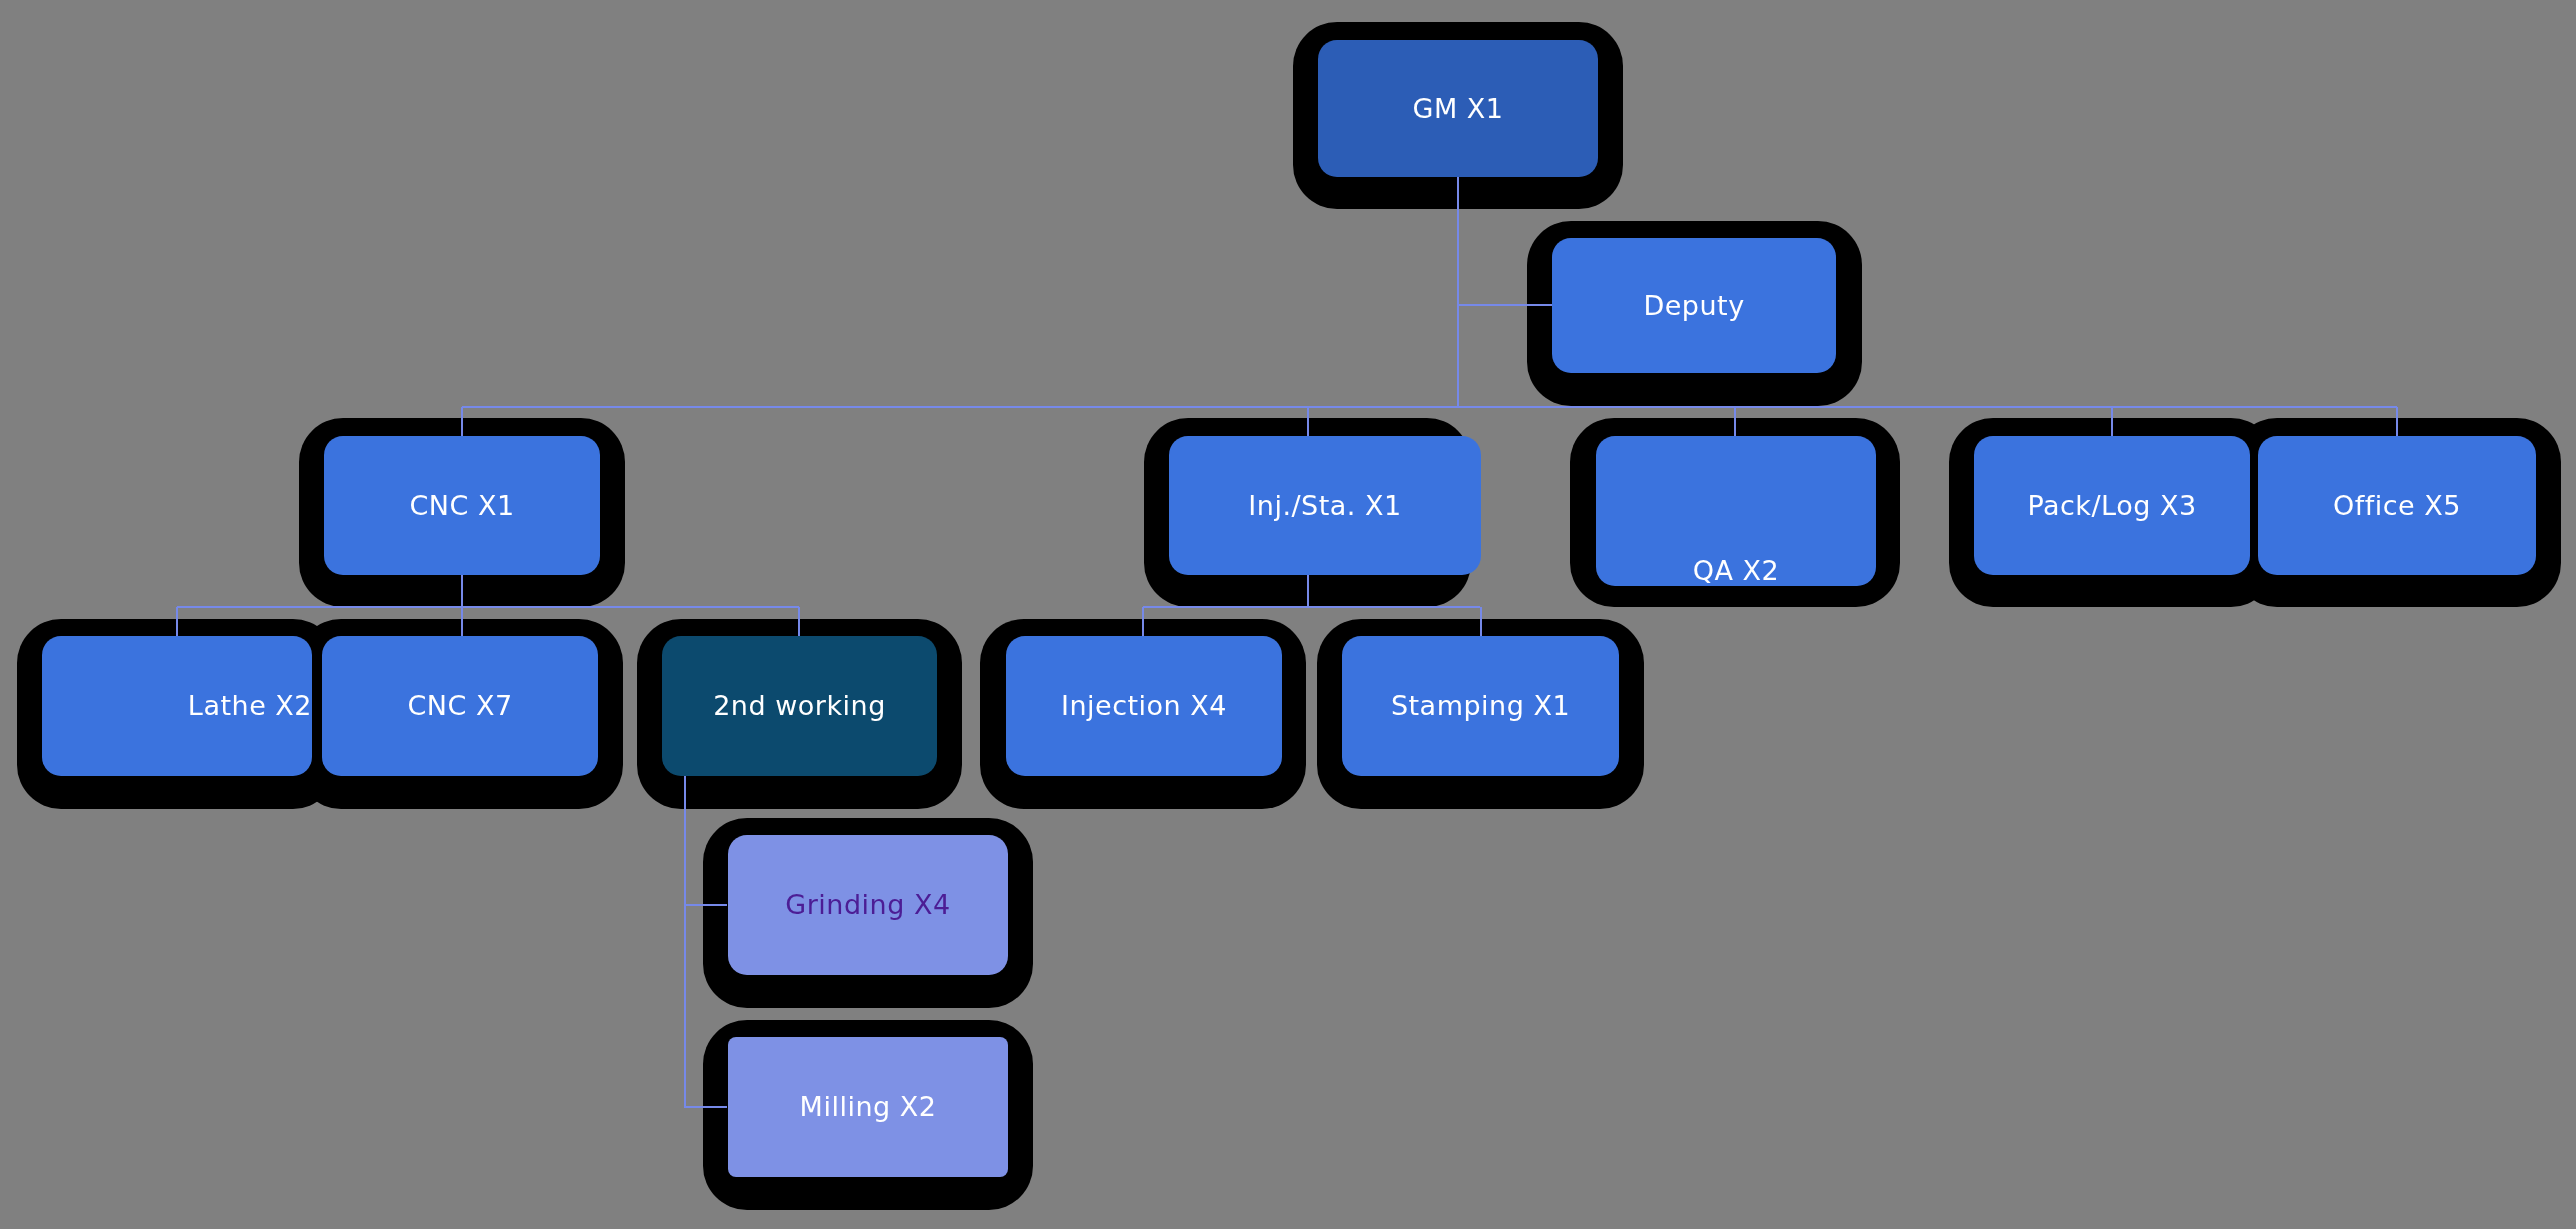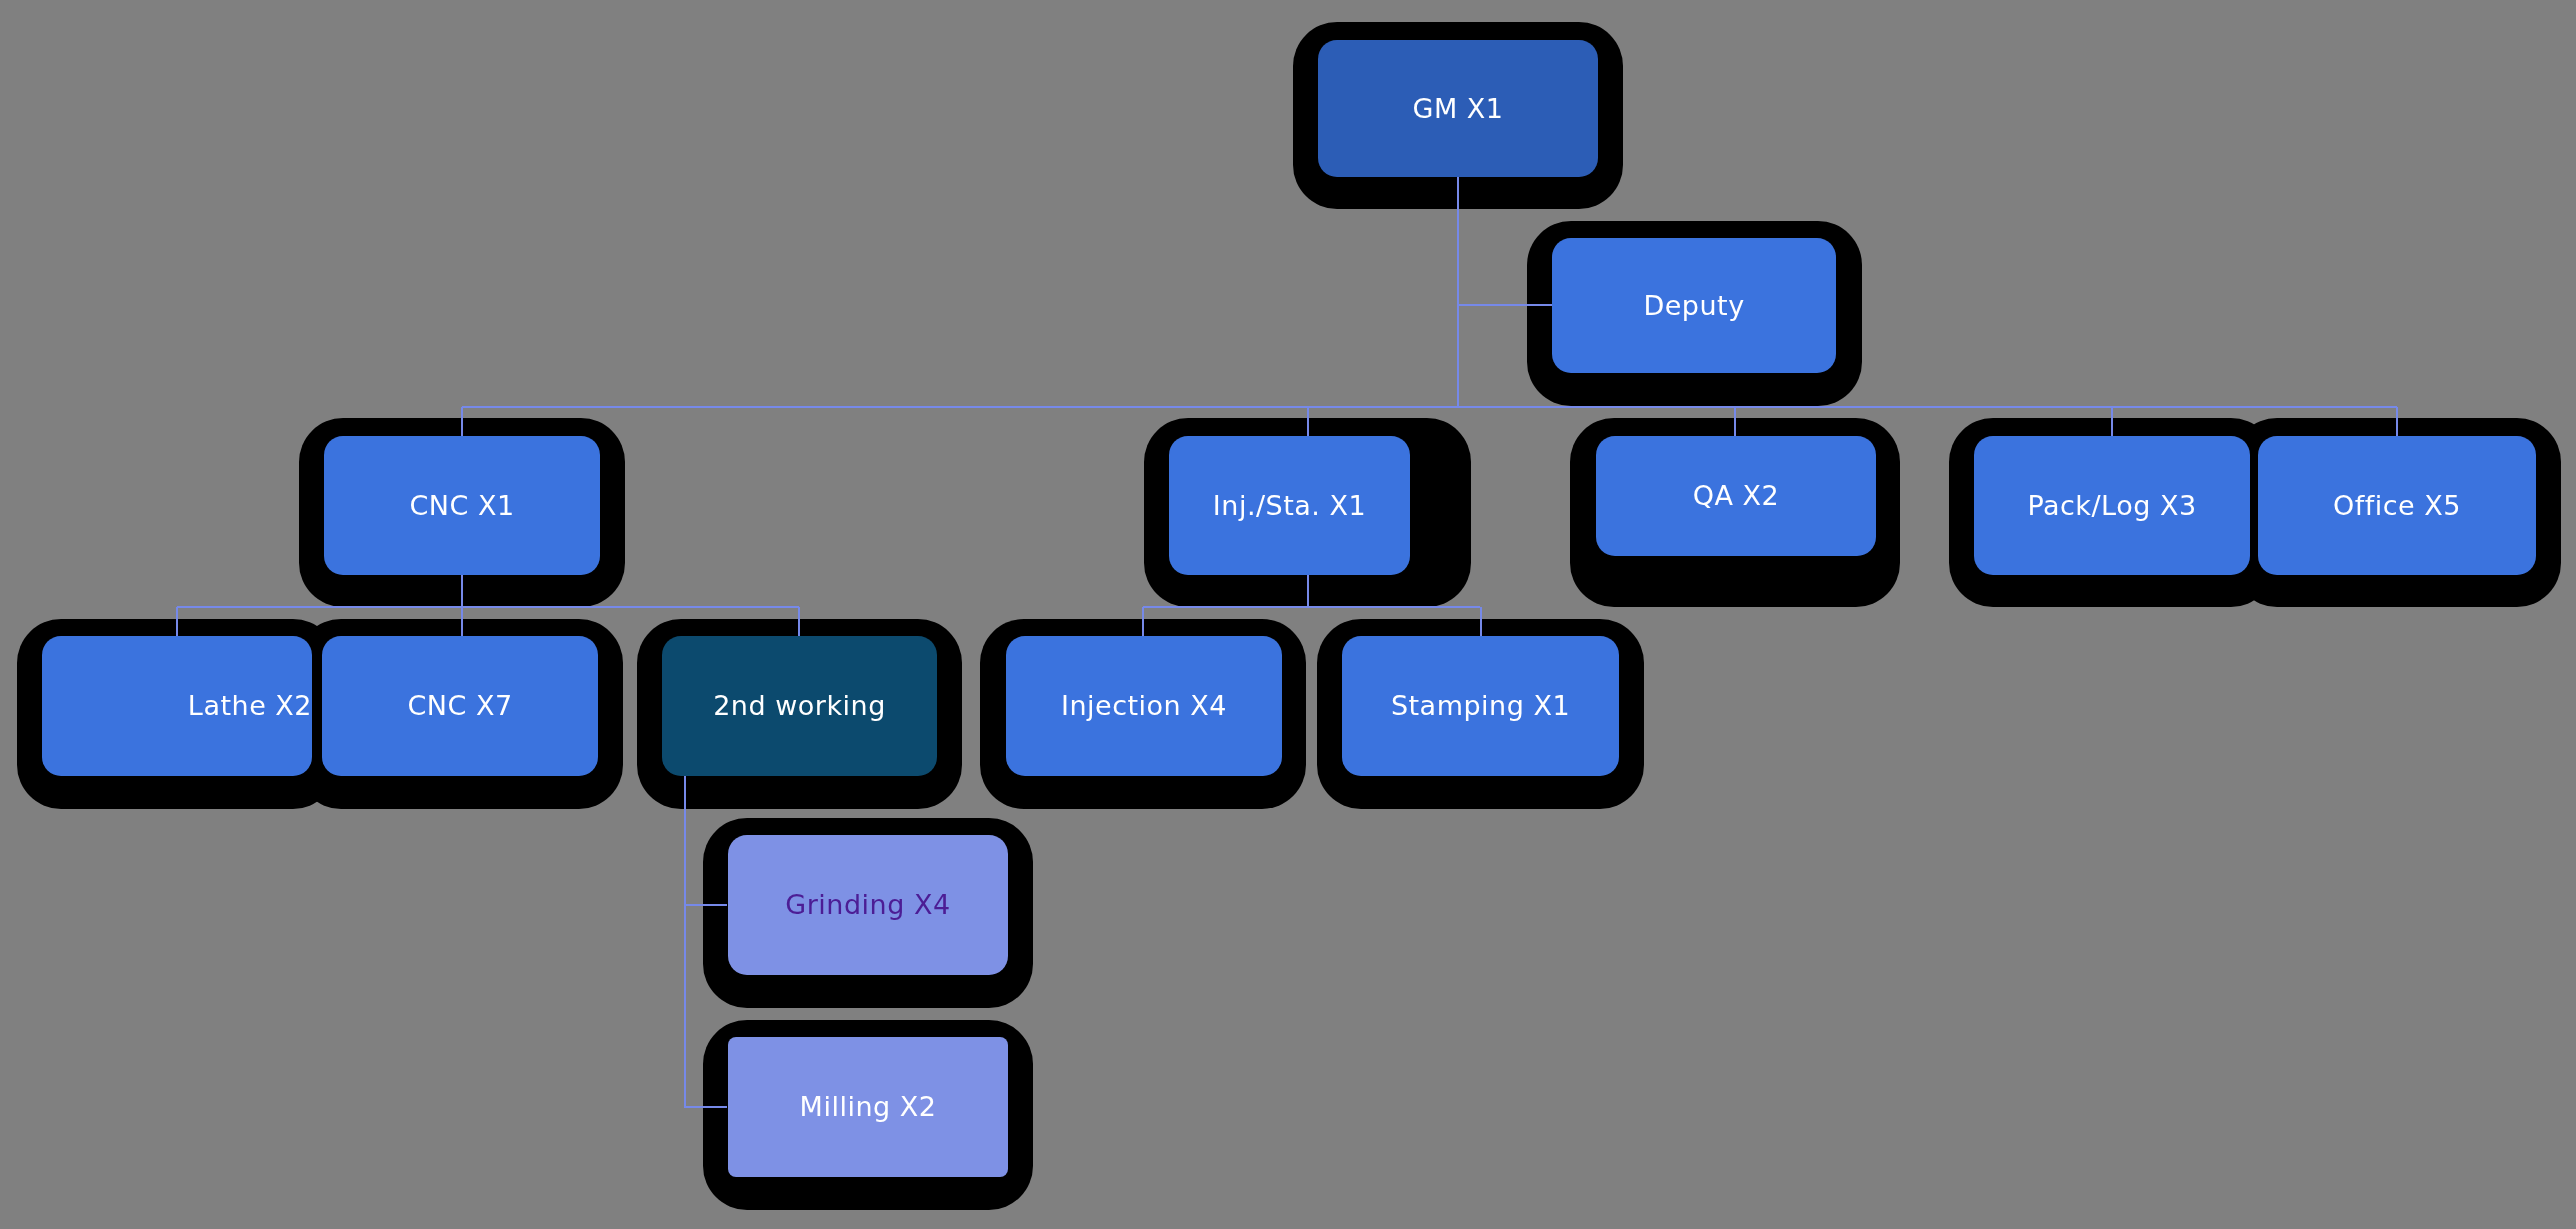--- a/index.html
+++ b/index.html
@@ -84,24 +84,24 @@
     <div class="connector" style="left: 684px; top: 1106px; width: 43px; height: 1.9px; background: rgb(118, 137, 233);"></div>
     <div class="node" style="left: 1318px; top: 40px; width: 280px; height: 137px; background: rgb(44, 93, 182);">
       <span class="node-label" style="color: rgb(255, 255, 255);">GM X1</span>
     </div>
     <div class="node" style="left: 1552px; top: 238px; width: 284px; height: 135px; background: rgb(59, 115, 222);">
       <span class="node-label" style="color: rgb(255, 255, 255);">Deputy</span>
     </div>
     <div class="node" style="left: 324px; top: 436px; width: 276px; height: 139px; background: rgb(59, 115, 222);">
       <span class="node-label" style="color: rgb(255, 255, 255);">CNC X1</span>
     </div>
-    <div class="node" style="left: 1169px; top: 436px; width: 241px; height: 139px; background: rgb(59, 115, 222);">
+    <div class="node" style="left: 1169px; top: 436px; width: 312px; height: 139px; background: rgb(59, 115, 222);">
       <span class="node-label" style="color: rgb(255, 255, 255);">Inj./Sta. X1</span>
     </div>
-    <div class="node" style="left: 1596px; top: 436px; width: 280px; height: 120px; background: rgb(59, 115, 222);">
+    <div class="node" style="left: 1596px; top: 436px; width: 280px; height: 150px; background: rgb(59, 115, 222); align-items: flex-end;">
       <span class="node-label" style="color: rgb(255, 255, 255);">QA X2</span>
     </div>
     <div class="node" style="left: 1974px; top: 436px; width: 276px; height: 139px; background: rgb(59, 115, 222);">
       <span class="node-label" style="color: rgb(255, 255, 255);">Pack/Log X3</span>
     </div>
     <div class="node" style="left: 2258px; top: 436px; width: 278px; height: 139px; background: rgb(59, 115, 222);">
       <span class="node-label" style="color: rgb(255, 255, 255);">Office X5</span>
     </div>
     <div class="node" style="left: 42px; top: 636px; width: 270px; height: 140px; background: rgb(59, 115, 222); justify-content: flex-end;">
       <span class="node-label" style="color: rgb(255, 255, 255);">Lathe X2</span>

